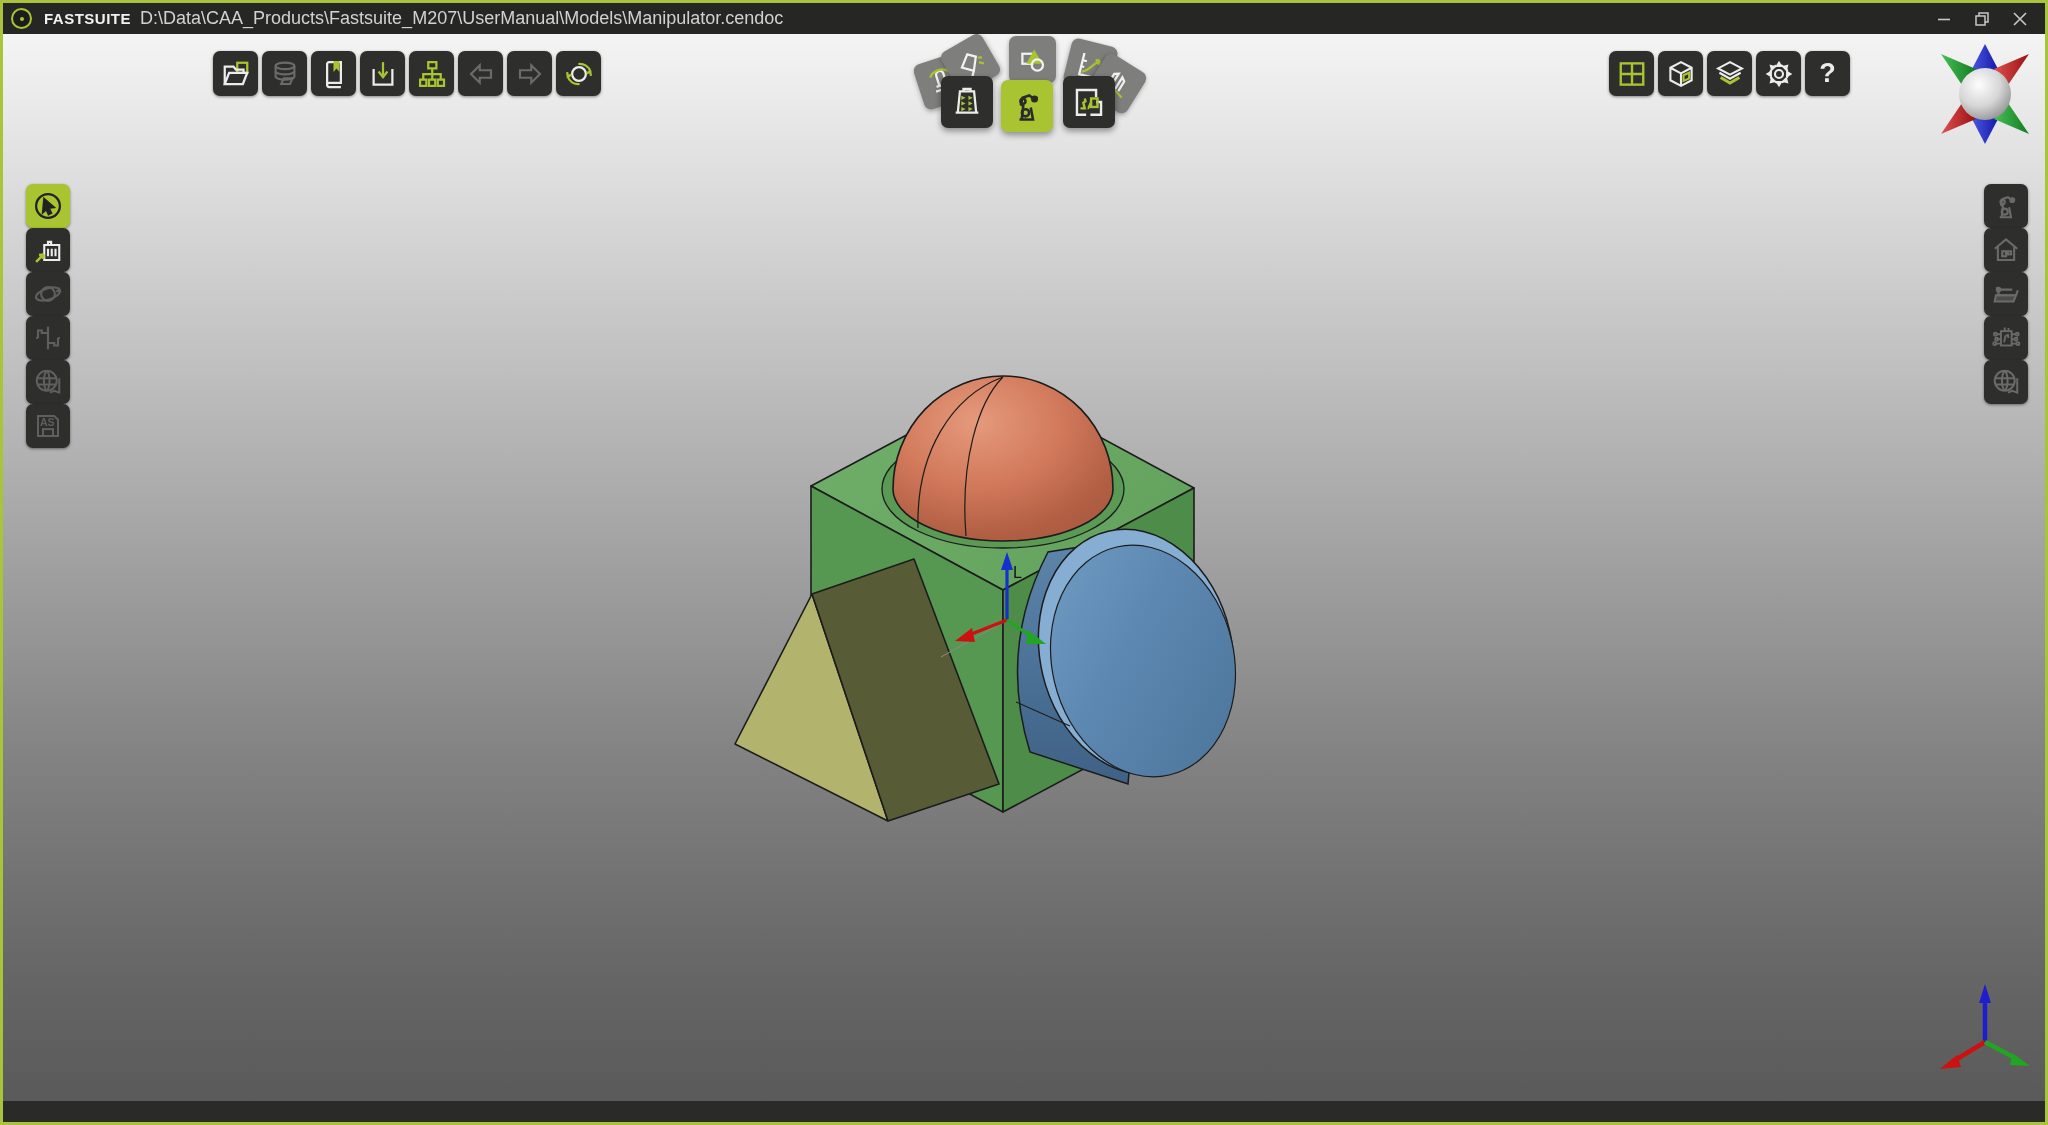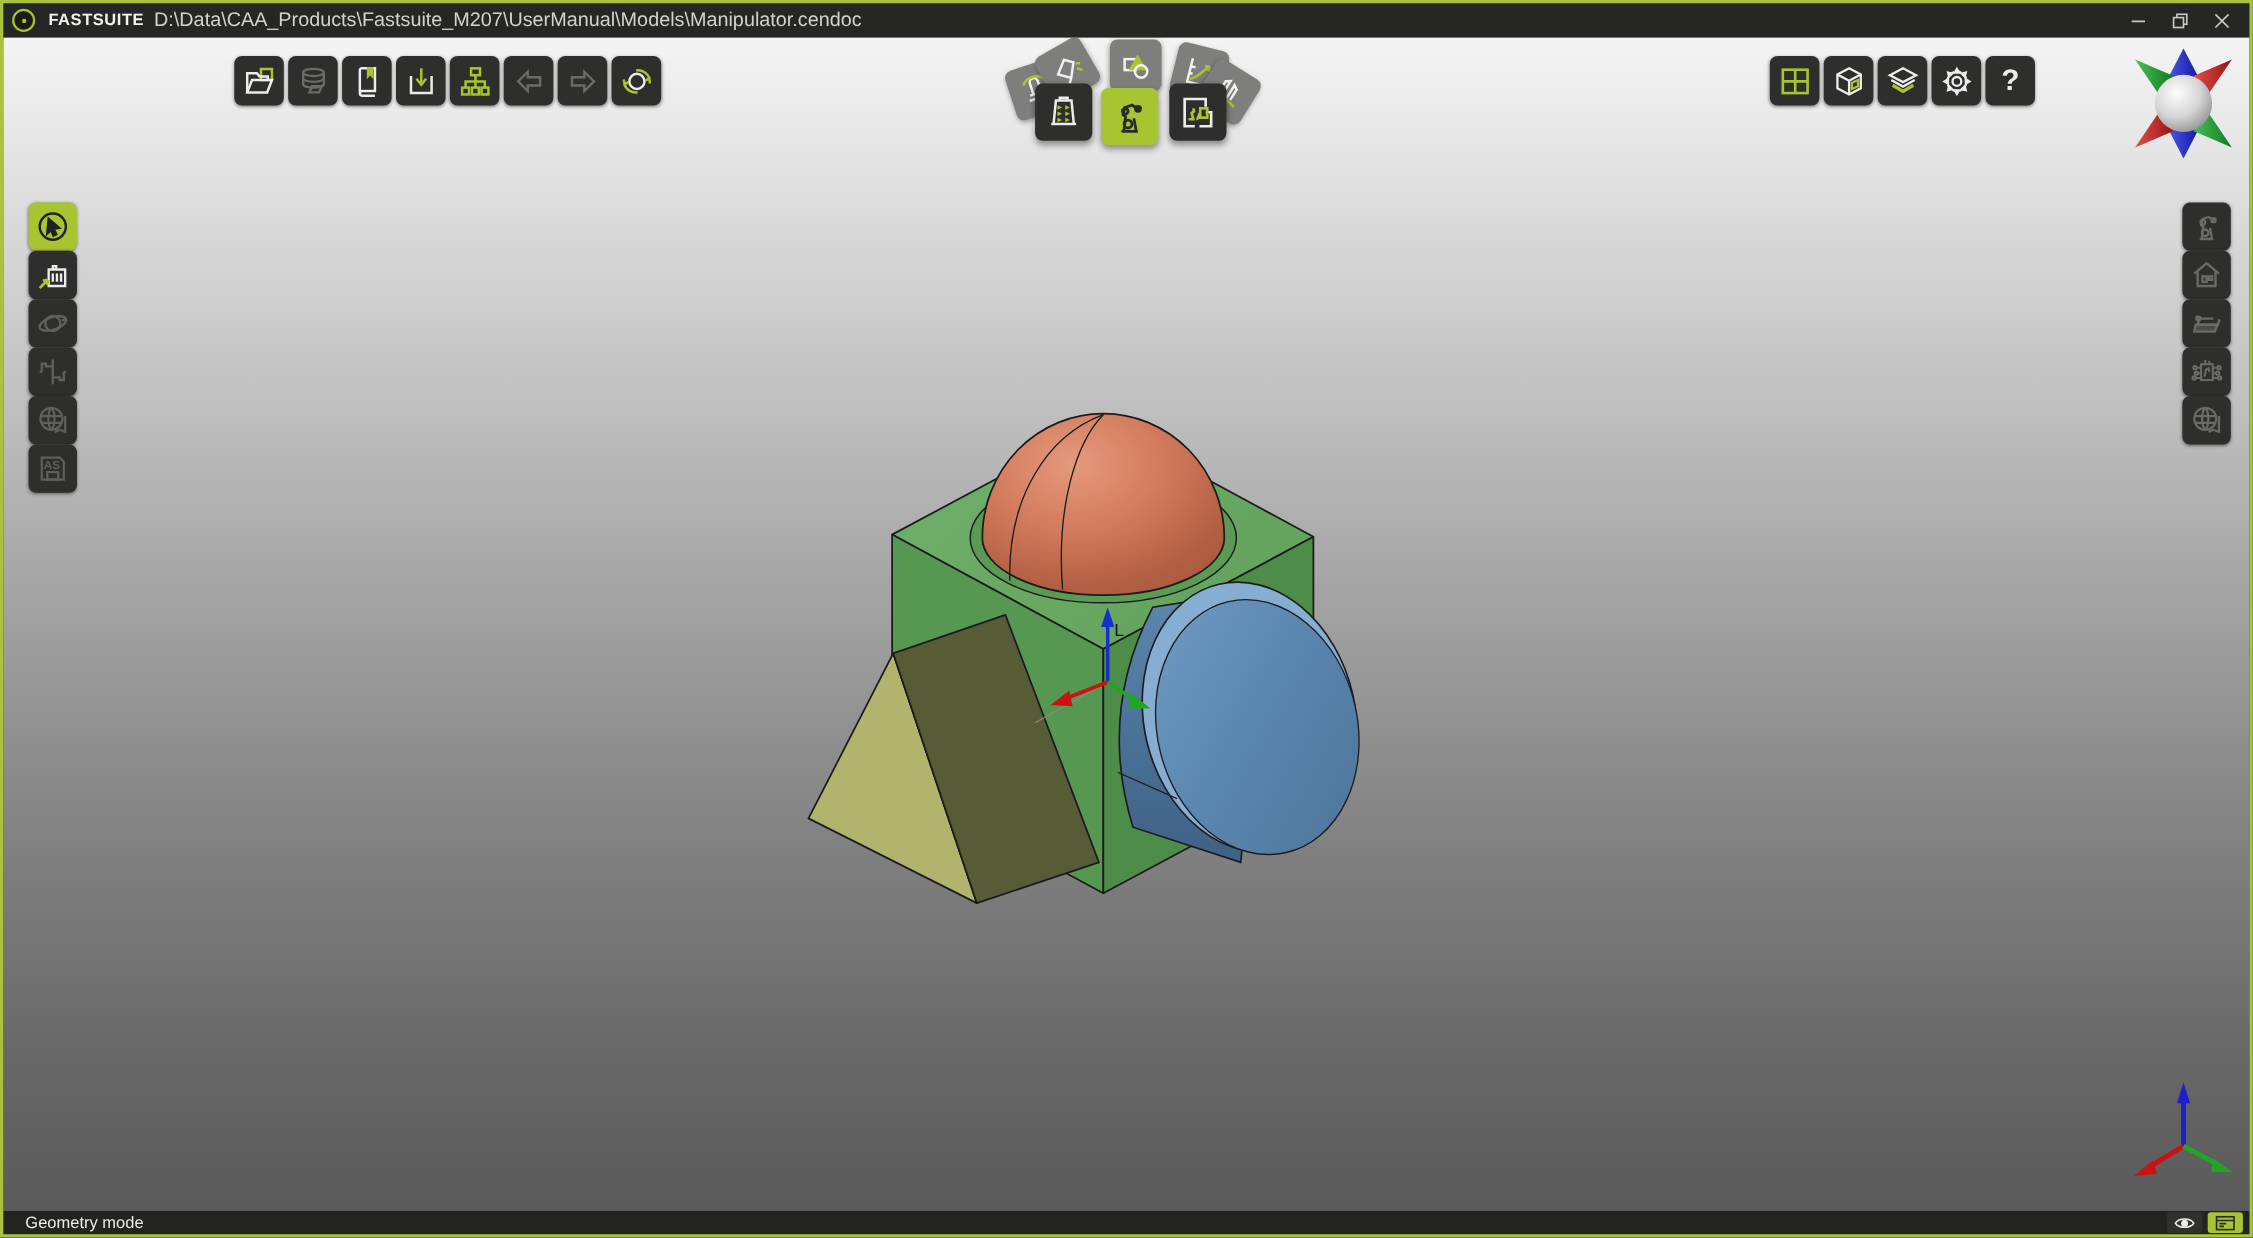--- a/index.html
+++ b/index.html
@@ -434,32 +434,15 @@
     </div>
     <div class="btn">
       <svg width="30" height="30" viewBox="0 0 24 24" fill="none" stroke="#6a6a68" stroke-width="1.6">
         <circle cx="11" cy="11" r="8"></circle>
         <path d="M3.5 9 H18.5 M4 14 H18 M11 3 C8 6 8 16 11 19 M11 3 C14 6 14 16 11 19"></path>
         <path d="M21 9 V20.5 L17 19 L13.5 20.5"></path>
       </svg>
     </div>
   </div>
 
-  <div class="statusbar">
-    <span class="status-text">Geometry mode</span>
-    <div class="status-icons">
-      <div class="status-btn">
-        <svg width="20" height="16" viewBox="0 0 24 18" fill="none" stroke="#ececec" stroke-width="1.7">
-          <path d="M2 9 C6 3 18 3 22 9 C18 15 6 15 2 9 Z"></path>
-            <circle cx="12" cy="9" r="3" fill="#ececec"></circle>
-        </svg>
-      </div>
-      <div class="status-btn green">
-        <svg width="20" height="16" viewBox="0 0 24 18" fill="none" stroke="#2a2a28" stroke-width="1.8">
-          <rect x="2.5" y="2" width="19" height="14"></rect>
-            <path d="M2.5 6 H21.5 M5.5 9.5 H13 M5.5 12.5 H10.5"></path>
-        </svg>
-      </div>
-    </div>
-  </div>
 
   <div class="border-overlay"></div>
 </div>
 
 </body></html>

